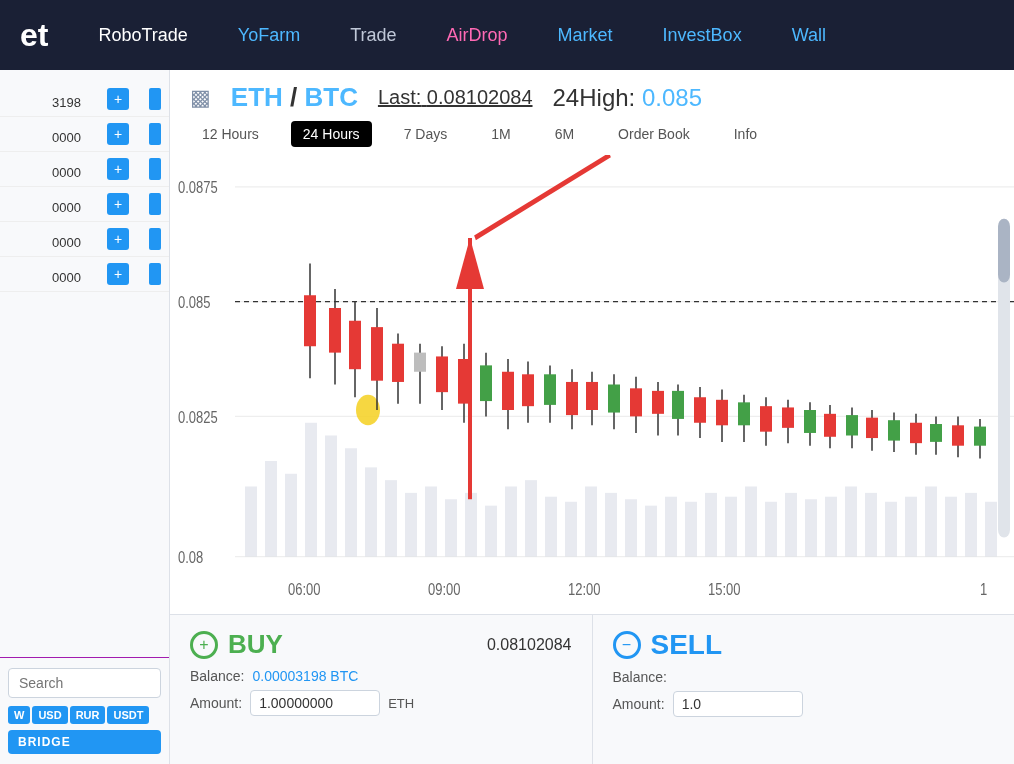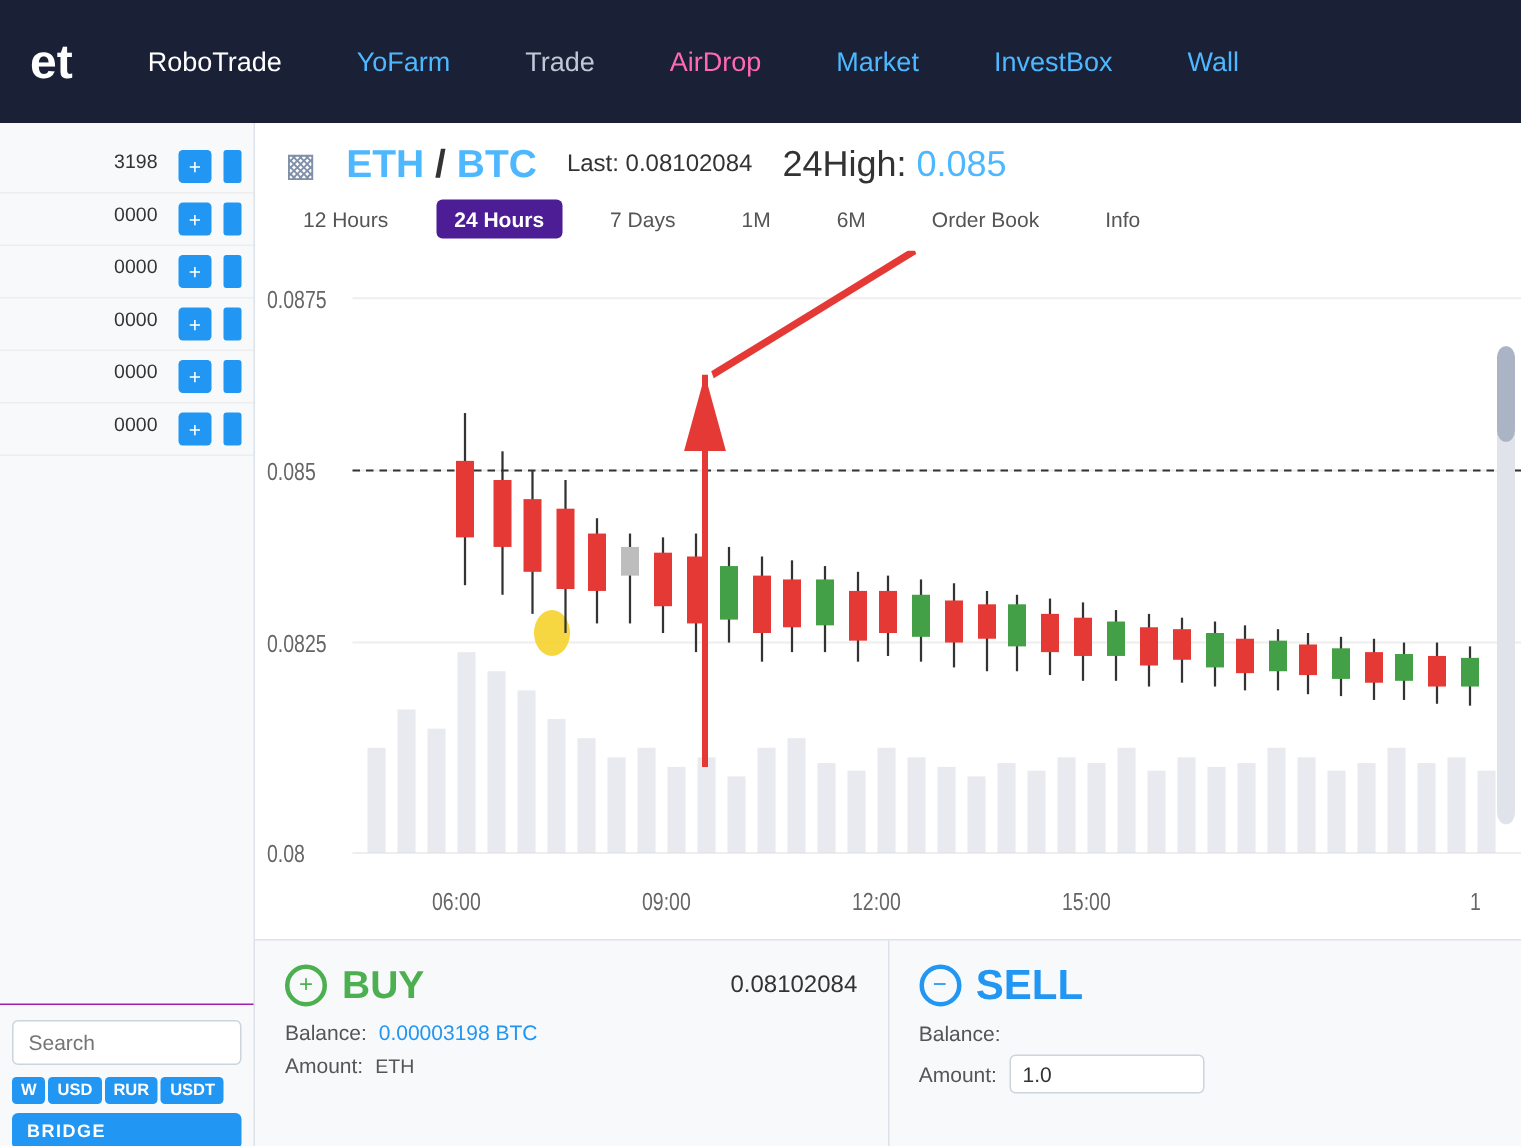--- a/index.html
+++ b/index.html
@@ -1,21 +1,21 @@
 <!DOCTYPE html>
 <html><head>
   <meta charset="utf-8">
   <style>
     * { margin: 0; padding: 0; box-sizing: border-box; }
     body { font-family: Arial, sans-serif; background: #f0f2f5; overflow: hidden; width: 1014px; height: 764px; }
 
     
     .top-nav {
       background: #1a2035;
-      height: 82px;
+      height: 70px;
       display: flex;
       align-items: center;
       padding: 0 20px;
       gap: 30px;
       position: relative;
     }
     .nav-logo {
       color: #ffffff;
       font-size: 32px;
       font-weight: bold;
@@ -54,25 +54,25 @@
       color: #8090a8;
       font-size: 13px;
       padding: 8px 10px 4px;
     }
     .sidebar-rows {
       flex: 1;
       overflow: hidden;
     }
     .sidebar-row {
       display: flex;
-      align-items: flex-start;
+      align-items: flex-end;
       justify-content: flex-end;
       padding: 6px 8px;
       border-bottom: 1px solid #eee;
-      gap: 8px;
+      gap: 20px;
     }
     .sidebar-value {
       color: #333;
       font-size: 13px;
       flex: 1;
       text-align: right;
       padding-right: 6px;
     }
     .btn-plus {
       background: #2196F3;
@@ -155,22 +155,23 @@
       font-size: 22px;
     }
     .pair-title {
       font-size: 26px;
       font-weight: bold;
     }
     .pair-eth { color: #4db8ff; }
     .pair-sep { color: #333; }
     .pair-btc { color: #4db8ff; }
     .last-price {
-      font-size: 16px;
+      font-size: 20px;
       color: #333;
+      text-decoration: underline;
     }
     .last-price span { color: #333; font-weight: normal; }
     .high-price {
       font-size: 24px;
       color: #4db8ff;
     }
     .high-label { color: #333; font-weight: normal; }
 
     
     .time-tabs {
@@ -182,23 +183,22 @@
     .time-tab {
       padding: 5px 12px;
       font-size: 14px;
       cursor: pointer;
       border-radius: 4px;
       color: #555;
       border: none;
       background: transparent;
     }
     .time-tab.active {
-      background: #4c1d95;
+      background: #000000;
       color: white;
-      font-weight: bold;
     }
 
     
     .chart-area {
       flex: 1;
       position: relative;
       background: white;
       overflow: hidden;
     }
     .chart-svg {
@@ -548,20 +548,21 @@
           <div class="buy-icon">+</div>
           <span class="buy-label">BUY</span>
           <span class="trade-price">0.08102084</span>
         </div>
         <div class="balance-row">
           <span>Balance:</span>
           <span class="balance-val">0.00003198 BTC</span>
         </div>
         <div class="amount-row">
           <span>Amount:</span>
+          <input class="amount-input" type="text" value="1.00000000" style="">
           <span class="amount-unit">ETH</span>
         </div>
       </div>
 
       <div class="trade-sell">
         <div class="trade-header">
           <div class="sell-icon">−</div>
           <span class="sell-label">SELL</span>
         </div>
         <div class="balance-row">

